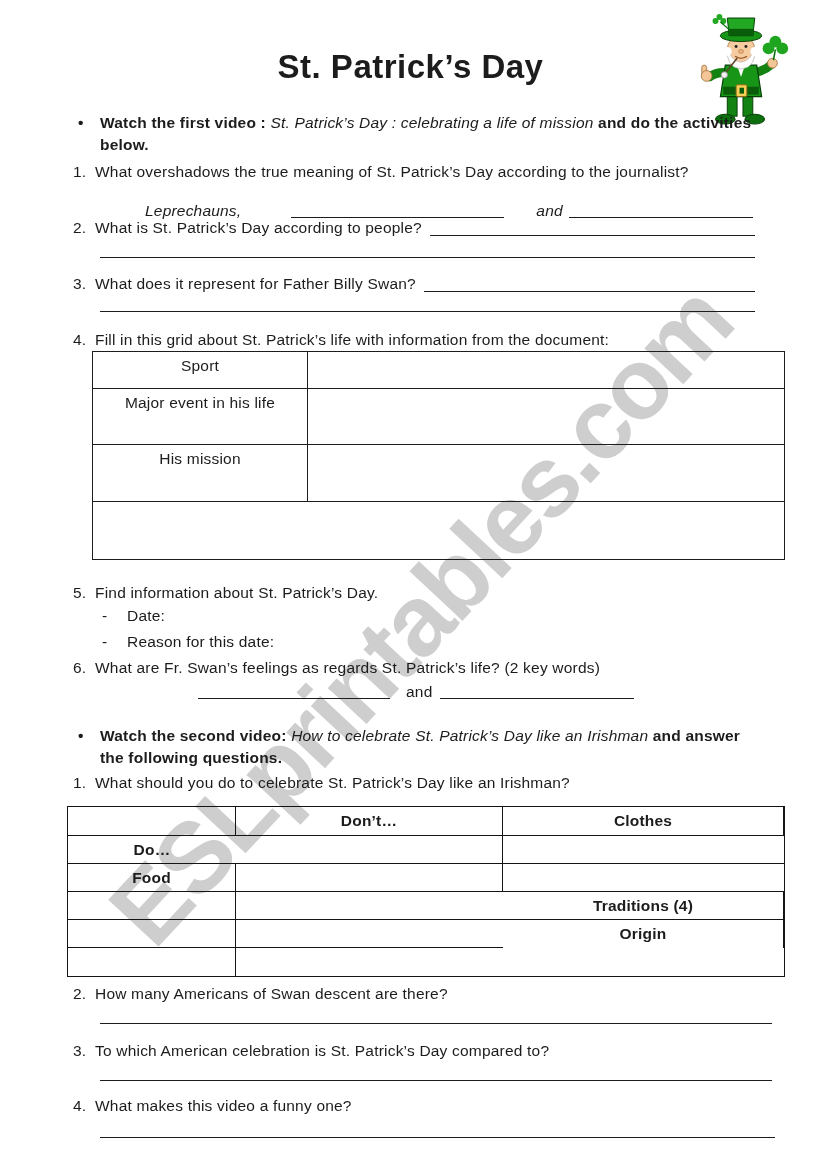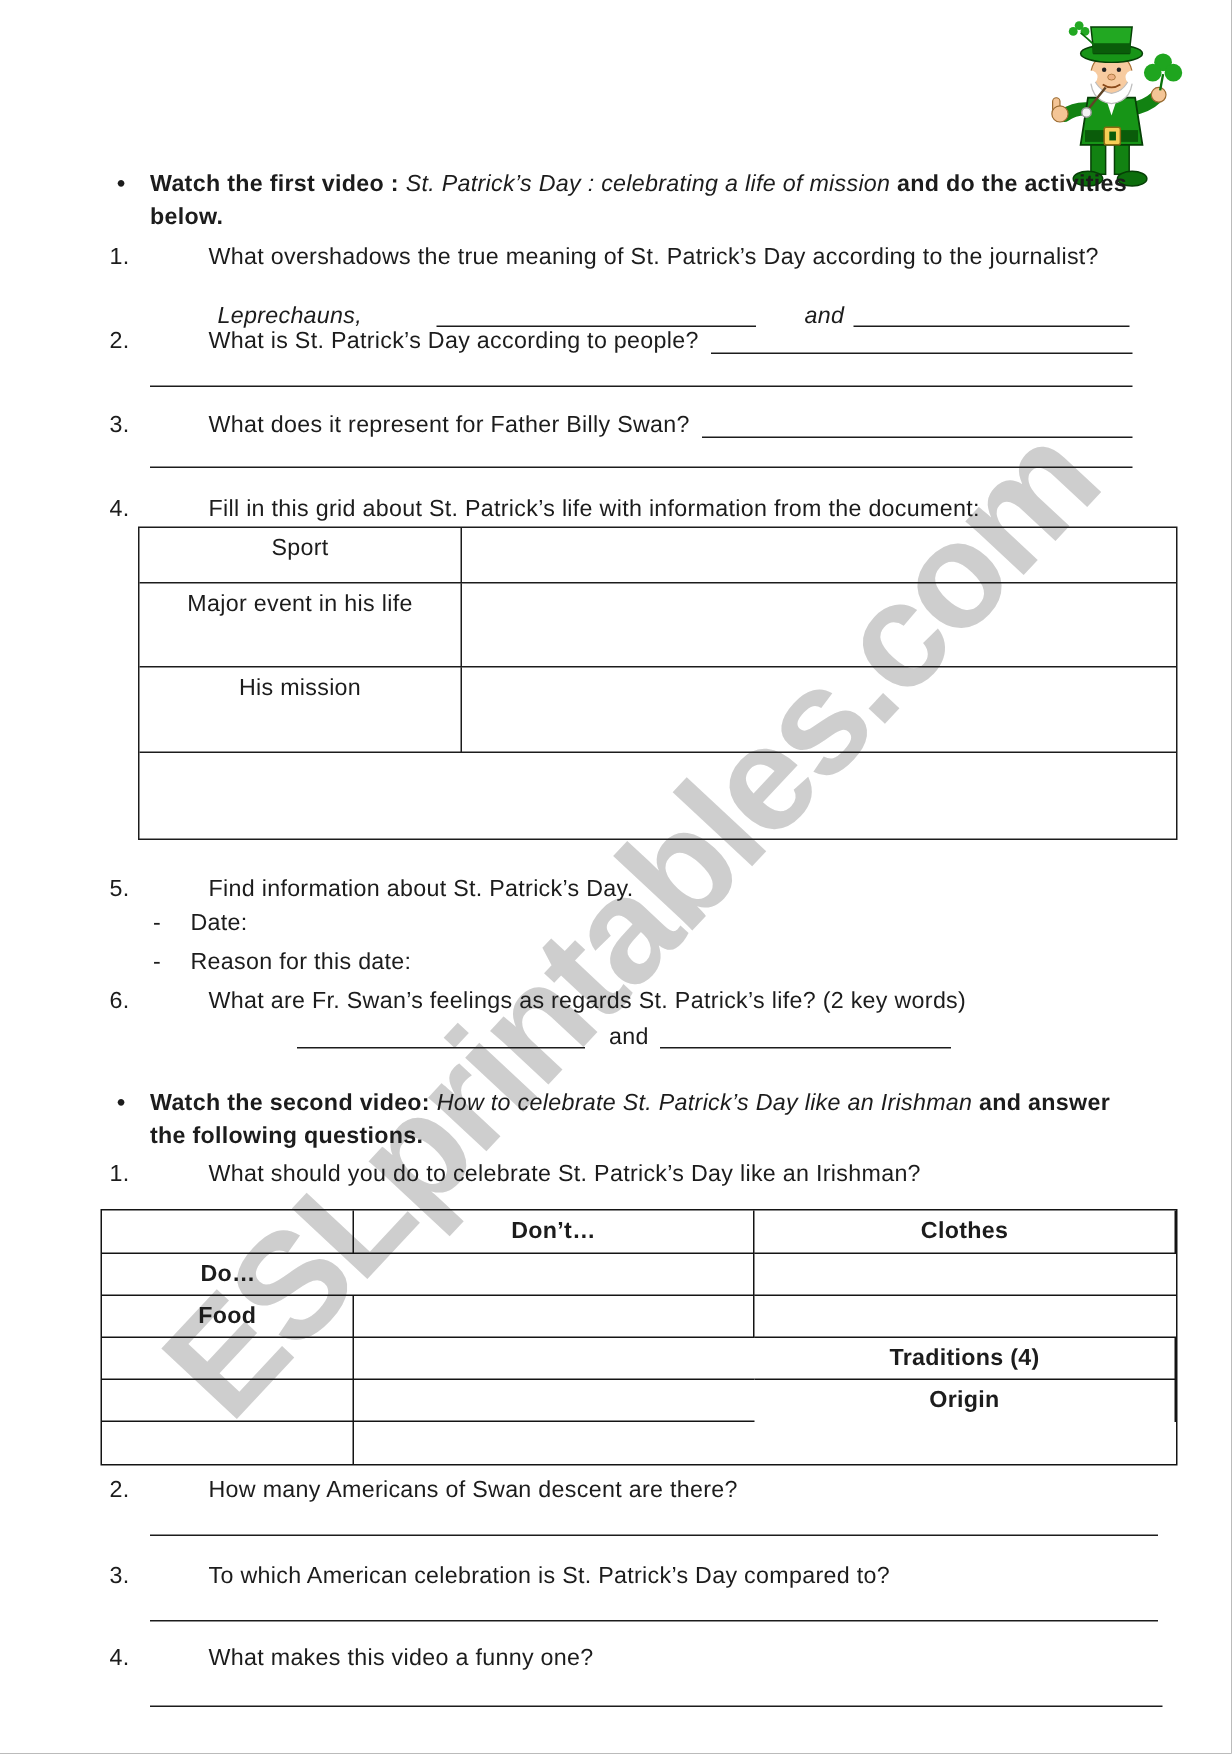--- a/index.html
+++ b/index.html
@@ -21,21 +21,21 @@
     font-size:33px;font-weight:bold;letter-spacing:.5px;line-height:38px;
   }
   .lep{left:688px;top:14px;width:108px;height:118px;}
   .bullet-row{display:flex;align-items:flex-start;}
   .dot{width:22px;flex:none;font-weight:bold;}
   .btext{width:655px;}
   .btext b{font-weight:bold;}
   .btext i{font-style:italic;font-weight:normal;}
   .q{display:flex;align-items:flex-end;}
   .qnum{width:22px;flex:none;}
-  .qtext{white-space:nowrap;margin-left:44px;}
+  .qtext{white-space:nowrap;}
   .fill-line{flex:1;height:0;border-bottom:1.7px solid #1c1c1c;margin:0 0 3px 8px;}
   .hline{height:0;border-top:1.7px solid #1c1c1c;}
   .blank{display:inline-block;height:17px;border-bottom:1.7px solid #1c1c1c;}
   .ans{display:flex;align-items:flex-start;}
   .ital{font-style:italic;}
   .dashrow{display:flex;}
   .dash{width:25px;flex:none;}
   
   .t1{
     left:92px;top:351px;width:691px;
@@ -59,20 +59,21 @@
   .t2 .lc{border-right:none;}
   .t2 .lr{border-bottom:none;}
 </style>
 </head>
 <body>
 
 <div class="page">
 
   <div class="watermark">ESLprintables.com</div>
 
+  <h1 class="z title">St. Patrick’s Day</h1>
 
   <svg class="z lep" viewBox="0 0 110 120" aria-hidden="true">
     <path d="M42 60 Q30 58 22 64" stroke="#128212" stroke-width="9" fill="none" stroke-linecap="round"></path>
     <rect x="14" y="52" width="5" height="10" rx="2.5" fill="#f4c596" stroke="#9a6a30" stroke-width="0.8"></rect>
     <circle cx="19" cy="63" r="5.5" fill="#f4c596" stroke="#9a6a30" stroke-width="0.8"></circle>
     <path d="M66 60 Q78 58 84 52" stroke="#128212" stroke-width="9" fill="none" stroke-linecap="round"></path>
     <circle cx="86" cy="50" r="5" fill="#f4c596" stroke="#9a6a30" stroke-width="0.8"></circle>
     <path d="M87 47 L89 36" stroke="#0b720b" stroke-width="1.6" fill="none"></path>
     <g>
       <circle cx="89" cy="28" r="6" fill="#1fa51f"></circle>

